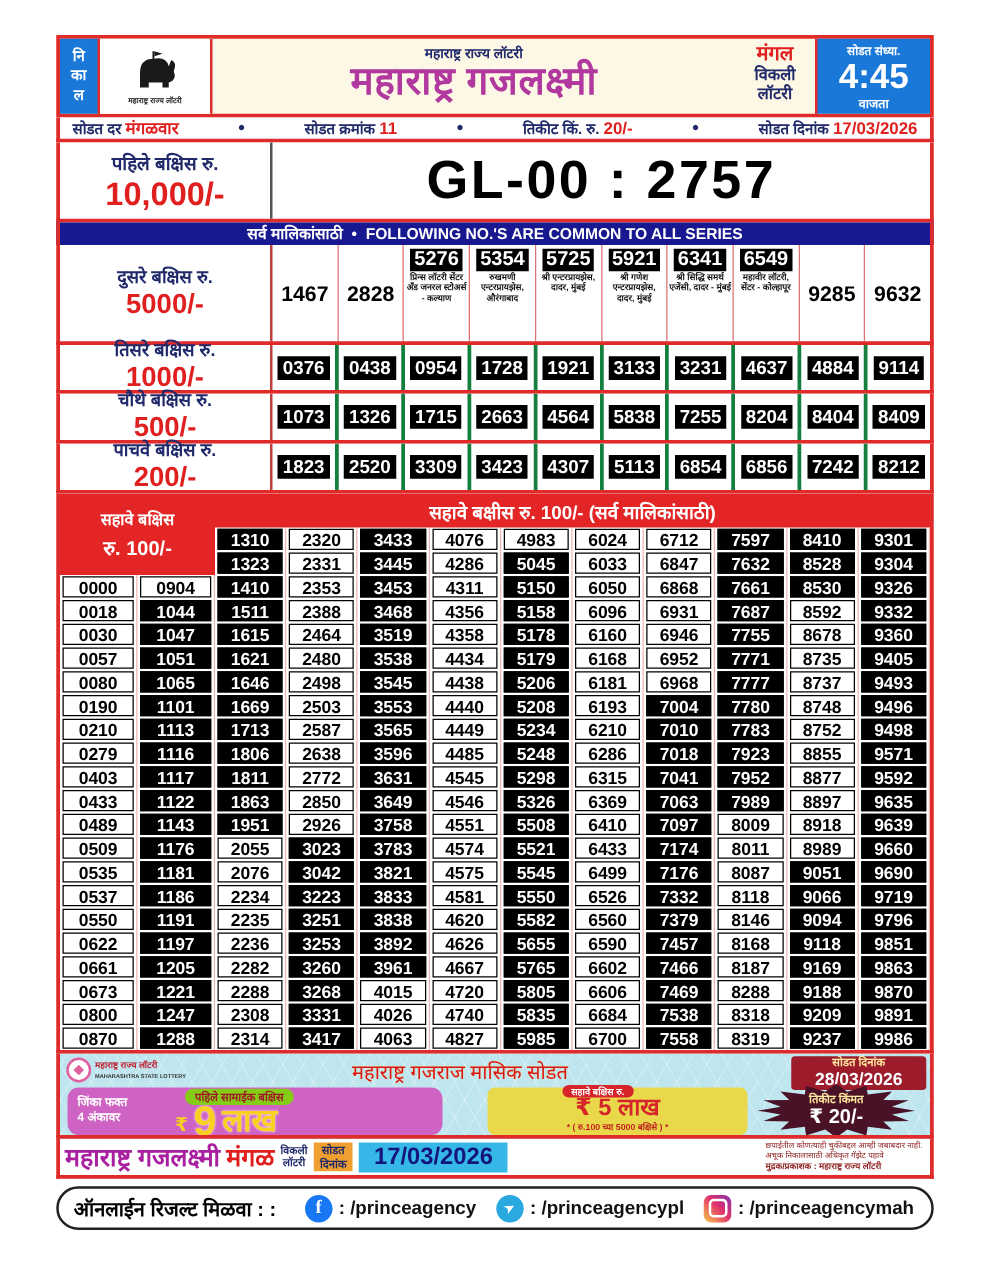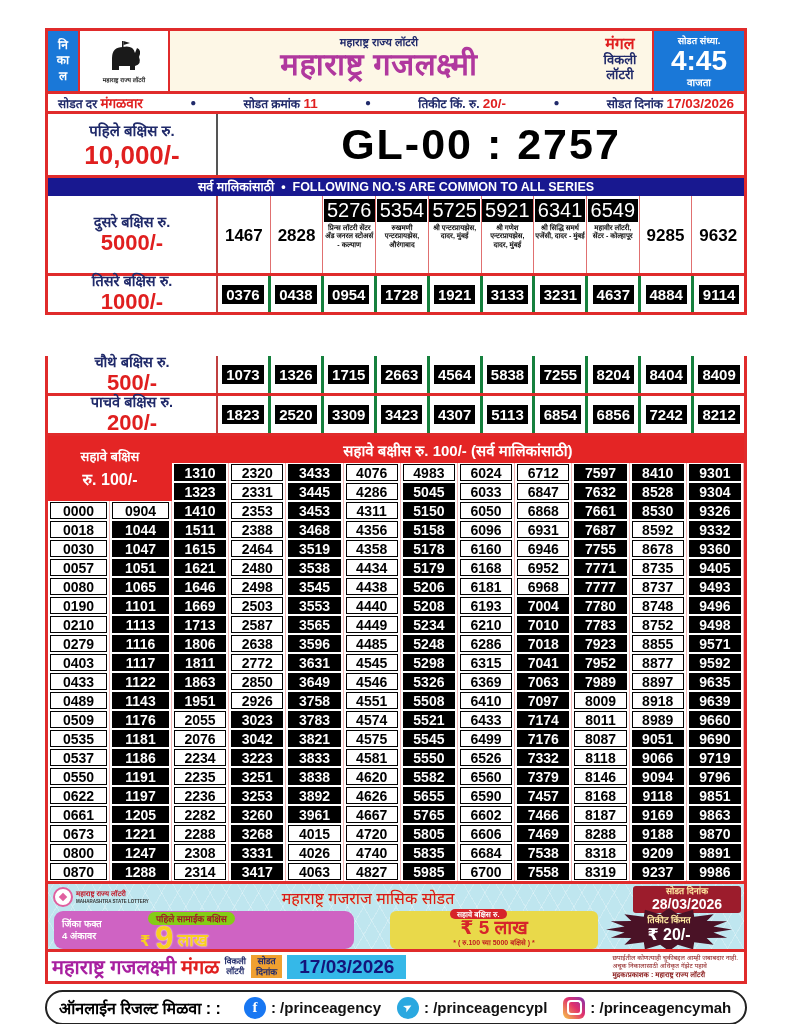--- a/index.html
+++ b/index.html
@@ -44,27 +44,27 @@
   .prow { display:flex; border:3px solid #e02b2b; border-top:none; background:#fff; }
   .prow-label { width:170px; text-align:center; border-right:2px solid #c04040; display:flex; flex-direction:column; justify-content:center; }
   .pl1 { color:#202a6a; font-weight:bold; font-size:14.5px; line-height:1.1; }
   .pl2 { color:#e01f1f; font-weight:bold; font-size:22px; line-height:1.05; }
   .prow-cells { flex:1; display:flex; }
   .pcell { flex:1; border-left:3px solid #15803d; display:flex; align-items:center; justify-content:center; }
   .pcell:first-child { border-left:none; }
   .blackbox { background:#000; color:#fff; font-weight:bold; font-size:15px; padding:1px 4px; }
   .row2 { height:80px; }
   .row3 { height:39px; }
-  .row4 { height:40px;margin-top:41px; }
+  .row4 { height:40px; }
   .row5 { height:40px; }
   .p2cell { flex:1; border-left:1px solid #e07070; text-align:center; padding-top:2px; }
   .p2cell:first-child { border-left:none; }
   .p2cell.plain { display:flex; align-items:center; justify-content:center; }
   .p2num-plain { font-size:17px; font-weight:bold; color:#000; }
-  .p2num { display:inline-block; background:#000; color:#fff; font-weight:normal; font-size:20px; padding:0 3px; margin-top:1px; }
+  .p2num { display:inline-block; background:#000; color:#fff; font-weight:bold; font-size:16px; padding:0 3px; margin-top:1px; }
   .p2agent { font-size:7px; font-weight:bold; color:#111; line-height:1.2; margin-top:2px; padding:0 1px; }
 
   
   .sixth { border:3px solid #e02b2b; border-top:none; display:grid; grid-template-columns:62px 62px repeat(10,1fr); grid-template-rows:27px repeat(22,19px); background:#fff; }
   .sx-side { grid-area:1/1/4/3; background:#e42525; color:#fff; text-align:center; font-weight:bold; display:flex; flex-direction:column; justify-content:center; gap:3px; }
   .sx-side .s1 { font-size:13px; }
   .sx-side .s2 { font-size:16px; }
   .sx-band { grid-area:1/3/2/13; background:#e42525; color:#fff; font-weight:bold; font-size:15px; display:flex; align-items:center; justify-content:center; }
   .sx-cell { display:flex; align-items:center; justify-content:center; border-right:1px solid #f2b6b6; }
   .sx-cell .n { display:block; width:93%; height:17px; line-height:16px; text-align:center; font-weight:bold; font-size:14px; border:1px solid #000; background:#fff; color:#000; }
@@ -82,21 +82,21 @@
   .bn-title { position:absolute; left:120px; top:3px; width:400px; text-align:center; font-size:16px; font-weight:normal; color:#d8161d; text-shadow:0 0 1px #f8e070; }
   .bn-date { position:absolute; right:3px; top:2px; width:108px; height:27px; background:#9c1c2c; color:#ffe9a0; text-align:center; border-radius:3px; }
   .bn-date .d1 { font-size:9px; font-weight:bold; line-height:11px; }
   .bn-date .d2 { font-size:14px; font-weight:bold; color:#fff; line-height:14px; }
   .bn-pink { position:absolute; left:6px; top:27px; width:300px; height:38px; background:#cf63c3; border-radius:9px; }
   .bn-pink .pill { position:absolute; left:94px; top:1px; background:#84cc16; color:#a01828; font-size:9px; font-weight:bold; padding:0px 8px; border-radius:8px; white-space:nowrap; }
   .bn-pink .win { position:absolute; left:8px; top:7px; color:#fff; font-size:9.5px; font-weight:bold; line-height:1.3; }
   .bn-pink .amt { position:absolute; left:86px; top:8px; color:#f8d020; font-weight:bold; white-space:nowrap; }
   .bn-pink .amt .rs { font-size:15px; }
   .bn-pink .amt .big { font-size:33px; text-shadow:0 0 2px #fff; vertical-align:-3px; }
-  .bn-pink .amt .word { font-size:17px; text-shadow:0 0 2px #fff;margin-top:28px; }
+  .bn-pink .amt .word { font-size:25px; text-shadow:0 0 2px #fff;margin-top:28px; }
   .bn-yellow { position:absolute; left:342px; top:27px; width:208px; height:38px; background:#e9d94a; border-radius:6px; text-align:center; }
   .bn-yellow .pill { position:absolute; left:60px; top:-2px; background:#d6242a; color:#fff; font-size:7.5px; font-weight:bold; padding:0 7px; border-radius:7px; white-space:nowrap; }
   .bn-yellow .amt { margin-top:7px; color:#d6242a; font-size:19px; font-weight:bold; line-height:1.0; }
   .bn-yellow .note { color:#c02020; font-size:7px; font-weight:bold; margin-top:1px; }
   .bn-burst { position:absolute; right:12px; top:24px; width:126px; height:43px; background:#4a1226; display:flex; flex-direction:column; align-items:center; justify-content:center;
     clip-path:polygon(100% 50%,85.3% 57%,96.2% 69.1%,79.9% 70%,85.4% 85.4%,70% 79.9%,69.1% 96.2%,57% 85.3%,50% 100%,43% 85.3%,30.9% 96.2%,30% 79.9%,14.6% 85.4%,20.1% 70%,3.8% 69.1%,14.7% 57%,0% 50%,14.7% 43%,3.8% 30.9%,20.1% 30%,14.6% 14.6%,30% 20.1%,30.9% 3.8%,43% 14.7%,50% 0%,57% 14.7%,69.1% 3.8%,70% 20.1%,85.4% 14.6%,79.9% 30%,96.2% 30.9%,85.3% 43%); }
   .bn-burst .b1 { color:#ffe9a0; font-size:9px; font-weight:bold; line-height:1.1; }
   .bn-burst .b2 { color:#fff; font-size:16px; font-weight:bold; line-height:1.1; }
 
   

